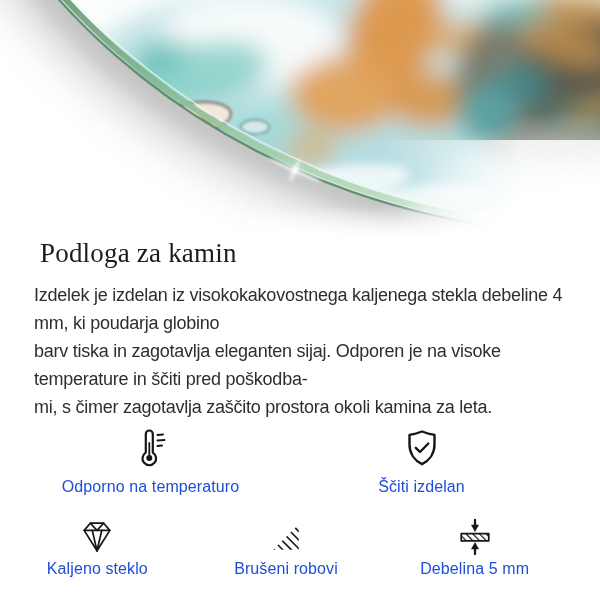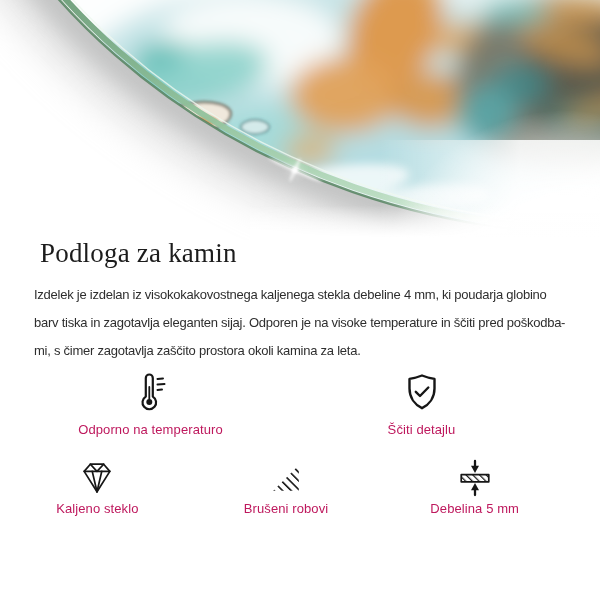--- a/index.html
+++ b/index.html
@@ -17,32 +17,32 @@
   
   .content { padding:0 0 0 34px; }
   h1.title {
     font-family:"Liberation Serif","DejaVu Serif",serif;
     font-weight:400; font-size:27px; line-height:34px;
     color:#1c1c1c; margin:-4px 0 0 6px; letter-spacing:0.2px;
   }
   h1.title span { display:block; }
   p.desc {
     margin:11px 0 0 0; width:562px;
-    font-size:13px; line-height:28px; letter-spacing:-0.25px;
+    font-size:18px; line-height:28px; letter-spacing:-0.25px;
     color:#2e2e2e; white-space:pre-line;
   }
 
   
   .features { margin-top:7px; padding:0 15px; }
   .frow { display:flex; }
   .frow + .frow { margin-top:20px;gap:24px; }
   .fcell { flex:1; display:flex; flex-direction:column; align-items:center; }
   .icon-wrap { height:48px; display:flex; align-items:flex-start; justify-content:center; }
   .frow.r2 .icon-wrap { height:42px; align-items:center; }
-  .flabel { font-size:13px; color:#be185d; margin-top:2px; letter-spacing:0.1px; text-align:center; }
+  .flabel { font-size:16px; color:#1d4ed8; margin-top:2px; letter-spacing:0.1px; text-align:center; }
   .ficon { stroke:#161616; fill:none; stroke-width:2.2; stroke-linecap:round; stroke-linejoin:round; }
   .ficon .filled { fill:#161616; stroke:none; }
   .ficon text { stroke:none; fill:#161616; font-family:"Liberation Sans",sans-serif; font-weight:bold; }
 </style>
 </head>
 <body>
 
 <div class="page">
 
   <div class="hero" aria-label="Okrogla steklena podloga za kamin z abstraktnim marmornim vzorcem v turkizni, beli in bakreno oranzni barvi, z zelenim steklenim robom in bleskom na robu">
@@ -177,21 +177,21 @@
       </div>
 
 
       <div class="fcell">
         <div class="icon-wrap">
           <svg class="ficon" width="40" height="40" viewBox="0 0 40 40">
             <path d="M20 3.5 C23.8 5 28.3 6.2 32.5 6.9 L32.5 16.5 C32.5 25.5 27.3 32.6 20 36.2 C12.7 32.6 7.5 25.5 7.5 16.5 L7.5 6.9 C11.7 6.2 16.2 5 20 3.5 Z" stroke-width="2.4"></path>
             <path d="M13.8 19.8 L18 24 L26.3 15.5" stroke-width="2.4"></path>
           </svg>
         </div>
-        <div class="flabel">Ščiti detajlu</div>
+        <div class="flabel">Ščiti izdelan</div>
       </div>
 
     </div>
 
     <div class="frow r2">
 
       <div class="fcell">
         <div class="icon-wrap">
           <svg class="ficon" width="38" height="38" viewBox="0 0 40 40">
             <path d="M6.5 13 L13 5.5 L27 5.5 L33.5 13 L20 34.5 Z" stroke-width="1.8"></path>

